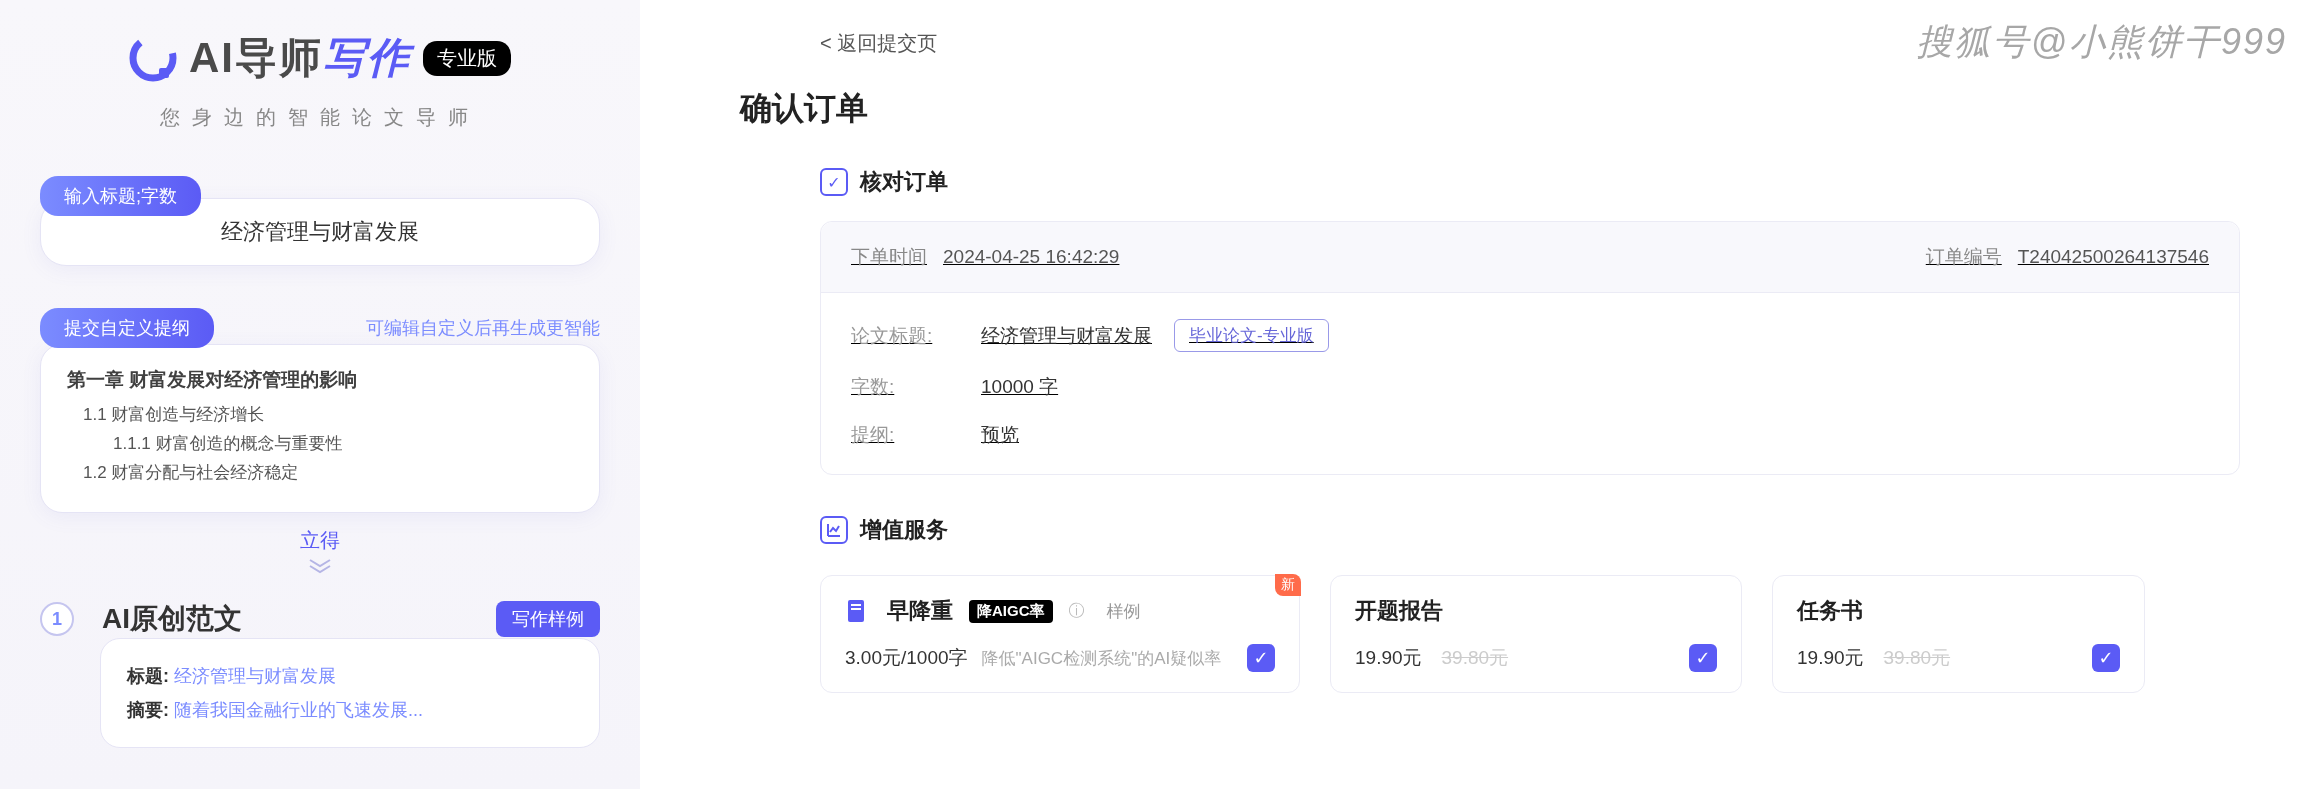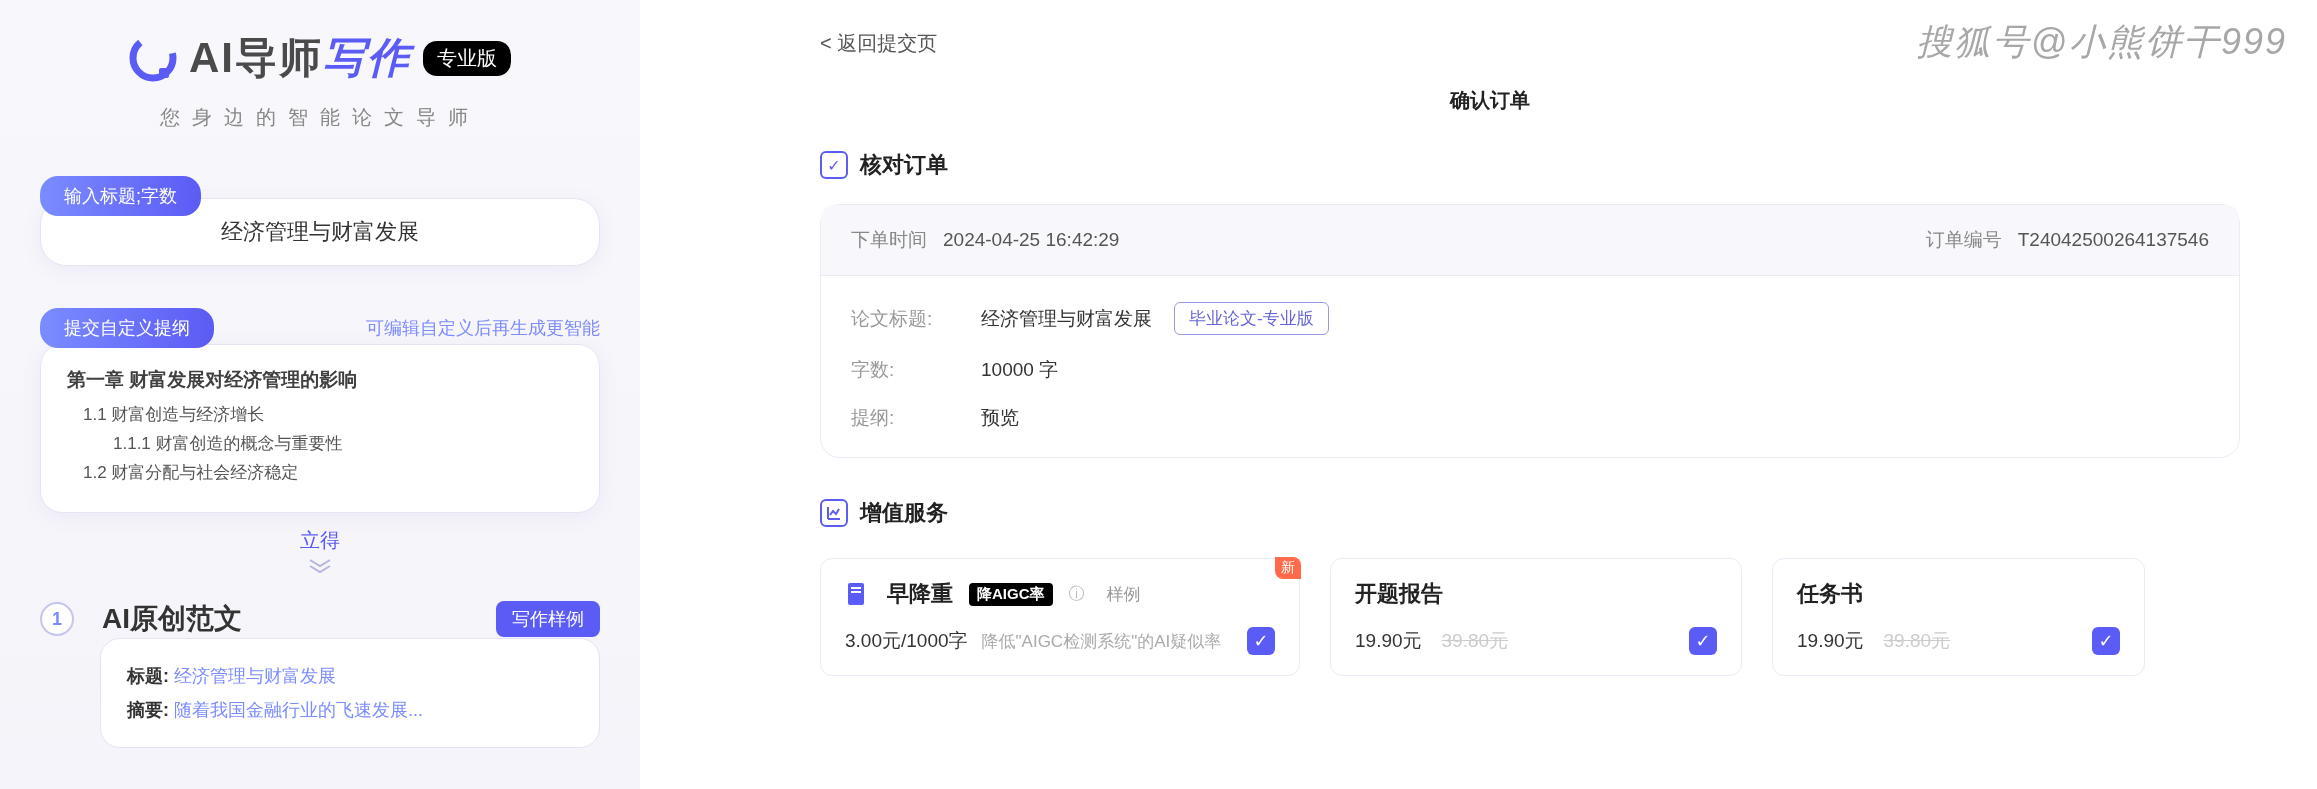--- a/index.html
+++ b/index.html
@@ -27,25 +27,25 @@
 .step-row { display: flex; align-items: center; gap: 28px; margin-top: 22px; }
 .step-num { width: 34px; height: 34px; border-radius: 50%; background: #fff; border: 2px solid #c5c5ef; color: #7b8cff; font-size: 18px; display: flex; align-items: center; justify-content: center; font-weight: 600; }
 .step-title { font-size: 28px; font-weight: 700; color: #333; flex: 1; }
 .sample-btn { background: #5b5bf5; color: #fff; padding: 6px 16px; border-radius: 8px; font-size: 18px; }
 .sample-card { background: #fff; border: 1px solid #e5e4f5; border-radius: 20px; padding: 20px 26px; margin-top: 0; margin-left: 60px; font-size: 18px; line-height: 1.9; }
 .sample-card .lbl { color: #333; font-weight: 600; }
 .sample-card .val { color: #7b8cff; }
 
 .right-panel { position: absolute; left: 740px; top: 0; width: 1560px; padding: 30px 60px 30px 0; }
 .back-link { color: #555; font-size: 20px; margin: 0 0 30px 80px; cursor: pointer; }
-.page-title { text-align: center; font-size: 20px; font-weight: 700; color: #222; margin-bottom: 36px; }
+.page-title { font-size: 32px; font-weight: 700; color: #222; margin-bottom: 36px; }
 .sec-head { display: flex; align-items: center; gap: 12px; margin: 0 0 24px 80px; }
 .sec-icon { width: 28px; height: 28px; border: 2px solid #5b5bf5; border-radius: 6px; display: flex; align-items: center; justify-content: center; color: #5b5bf5; }
 .sec-title { font-size: 22px; font-weight: 700; color: #222; }
-.order-card { margin-left: 80px; border: 1px solid #ebebf5; border-radius: 20px; padding: 0; }
+.order-card { margin-left: 80px; border: 1px solid #ebebf5; border-radius: 12px; padding: 0; text-decoration: underline; }
 .order-top { background: #f8f8fc; padding: 22px 30px; display: flex; justify-content: space-between; font-size: 19px; color: #888; border-bottom: 1px solid #ebebf5; border-radius: 12px 12px 0 0; }
 .order-top .v { color: #555; margin-left: 16px; }
 .order-body { padding: 26px 30px; }
 .order-row { display: flex; align-items: center; margin-bottom: 22px; font-size: 19px; }
 .order-row .k { color: #999; width: 130px; }
 .order-row .v { color: #333; }
 .type-badge { border: 1px solid #9999e8; color: #6666d8; padding: 4px 14px; border-radius: 6px; margin-left: 22px; font-size: 17px; }
 .preview-link { color: #5b5bf5; }
 .services { margin-left: 80px; margin-top: 30px; display: flex; gap: 30px; }
 .svc-card { border: 1px solid #ebebf5; border-radius: 12px; padding: 20px 24px; width: 420px; position: relative; }

